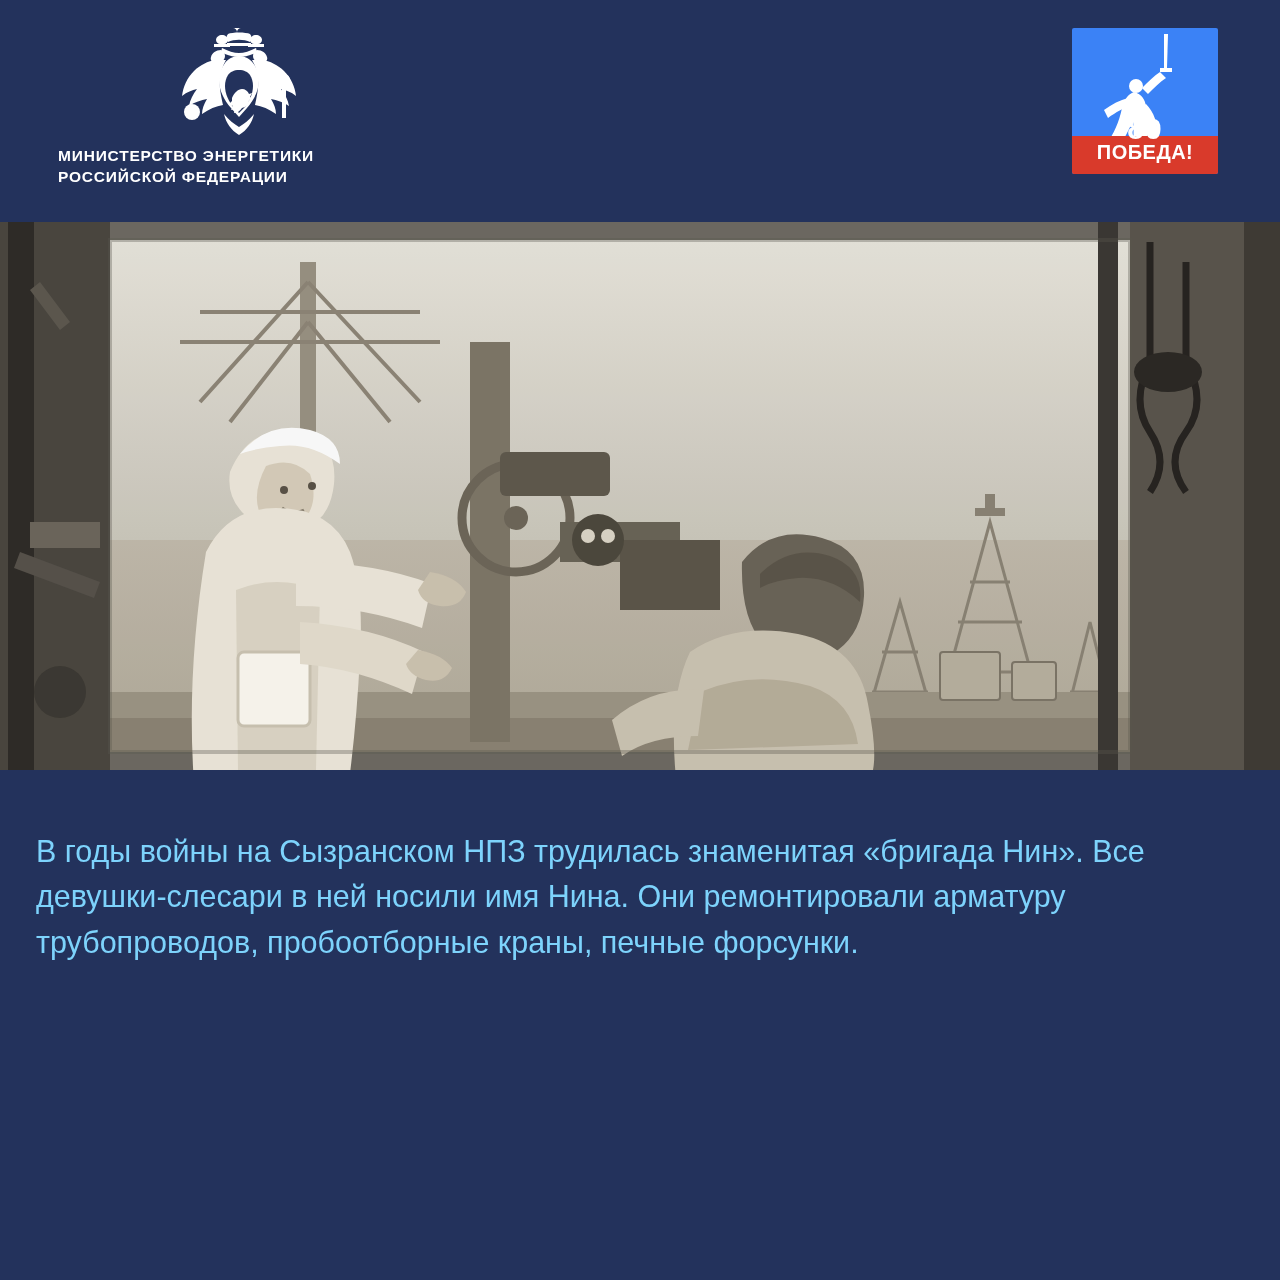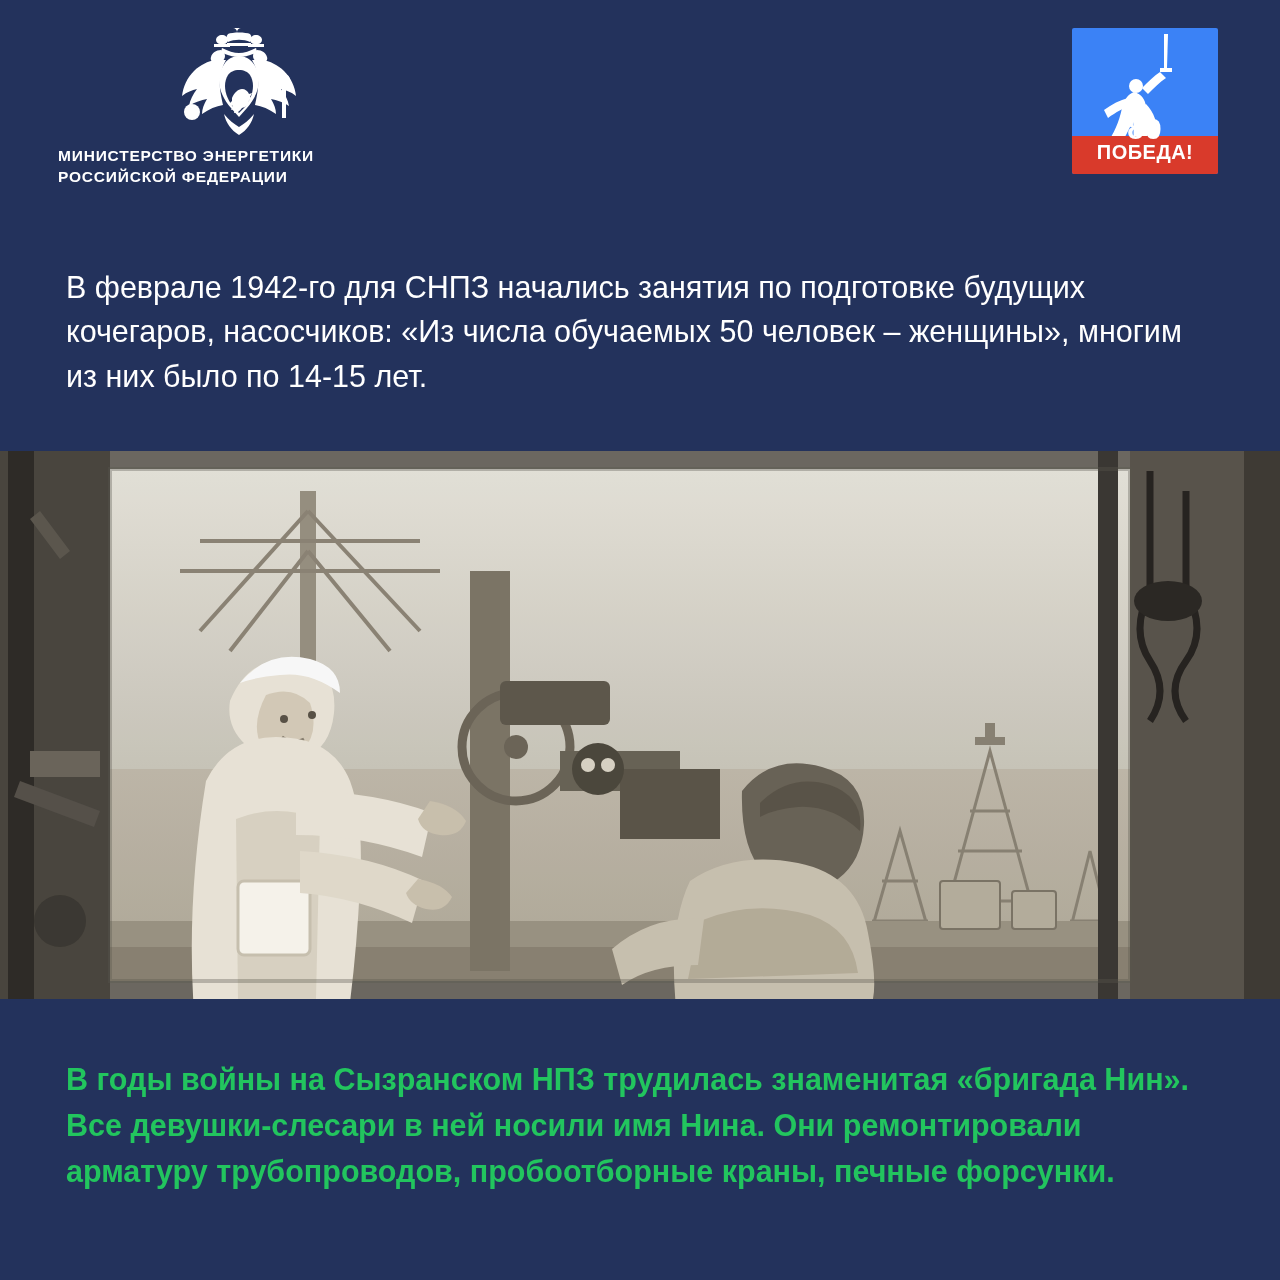--- a/index.html
+++ b/index.html
@@ -118,25 +118,25 @@
     width: 1280px;
     height: 548px;
     flex: 0 0 548px;
     overflow: hidden;
     background: #8d8a82;
   }
   .photo svg { display: block; }
 
   
   .caption {
-    color: #22c55e;
+    color: #7dd3fc;
     font-size: 30.5px;
     line-height: 1.5;
-    padding: 28px 66px 0 66px;
-    font-weight: 700;
+    padding: 28px 66px 0 36px;
+    font-weight: 400;
   }
 </style>
 </head>
 <body>
 
 <div class="poster">
 
   <div class="header">
 
     <div class="ministry-block">
@@ -204,21 +204,20 @@
         <g fill="#d93a2b">
           <rect x="0" y="108" width="146" height="38"></rect>
         </g>
       </svg>
       <div class="badge-80">80</div>
       <div class="badge-pobeda">ПОБЕДА!</div>
     </div>
   </div>
 
 
-  <p class="intro">В феврале 1942-го для СНПЗ начались занятия по подготовке будущих кочегаров, насосчиков: «Из числа обучаемых 50 человек – женщины», многим из них было по 14-15 лет.</p>
 
   <div class="photo">
     <svg viewBox="0 0 1280 548" width="1280" height="548" aria-hidden="true">
       <defs>
         <linearGradient id="skyG" x1="0" y1="0" x2="0" y2="1">
           <stop offset="0%" stop-color="#e9e6dd"></stop>
           <stop offset="100%" stop-color="#cdc9bd"></stop>
         </linearGradient>
         <linearGradient id="sepia" x1="0" y1="0" x2="0" y2="1">
           <stop offset="0%" stop-color="#d8d2c4"></stop>

